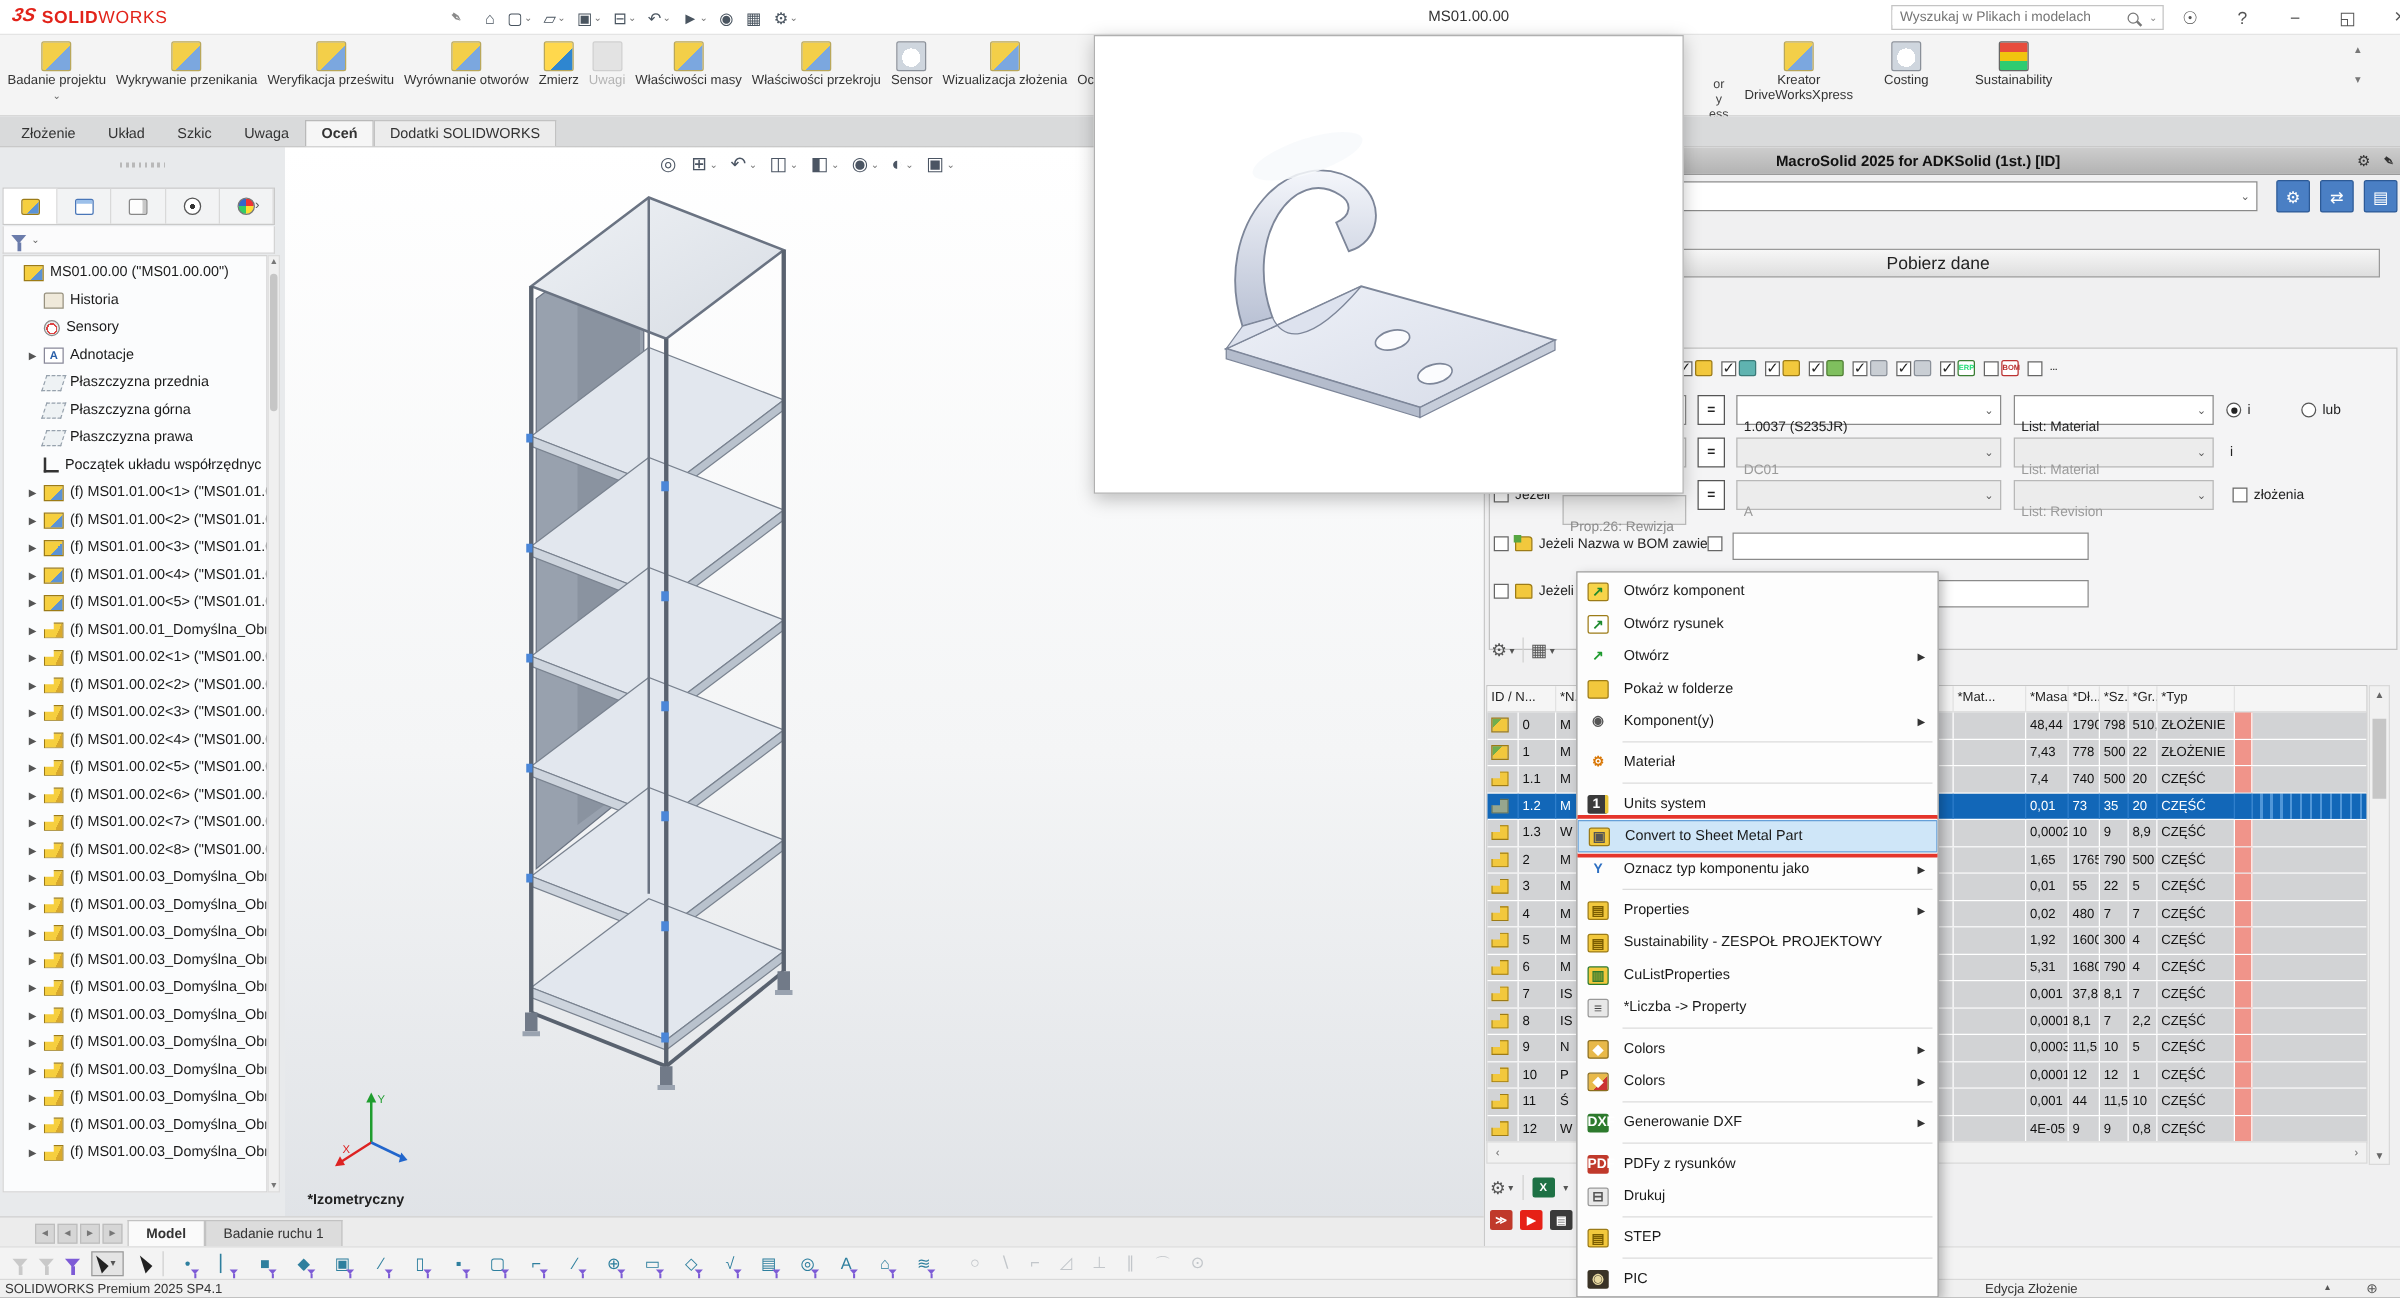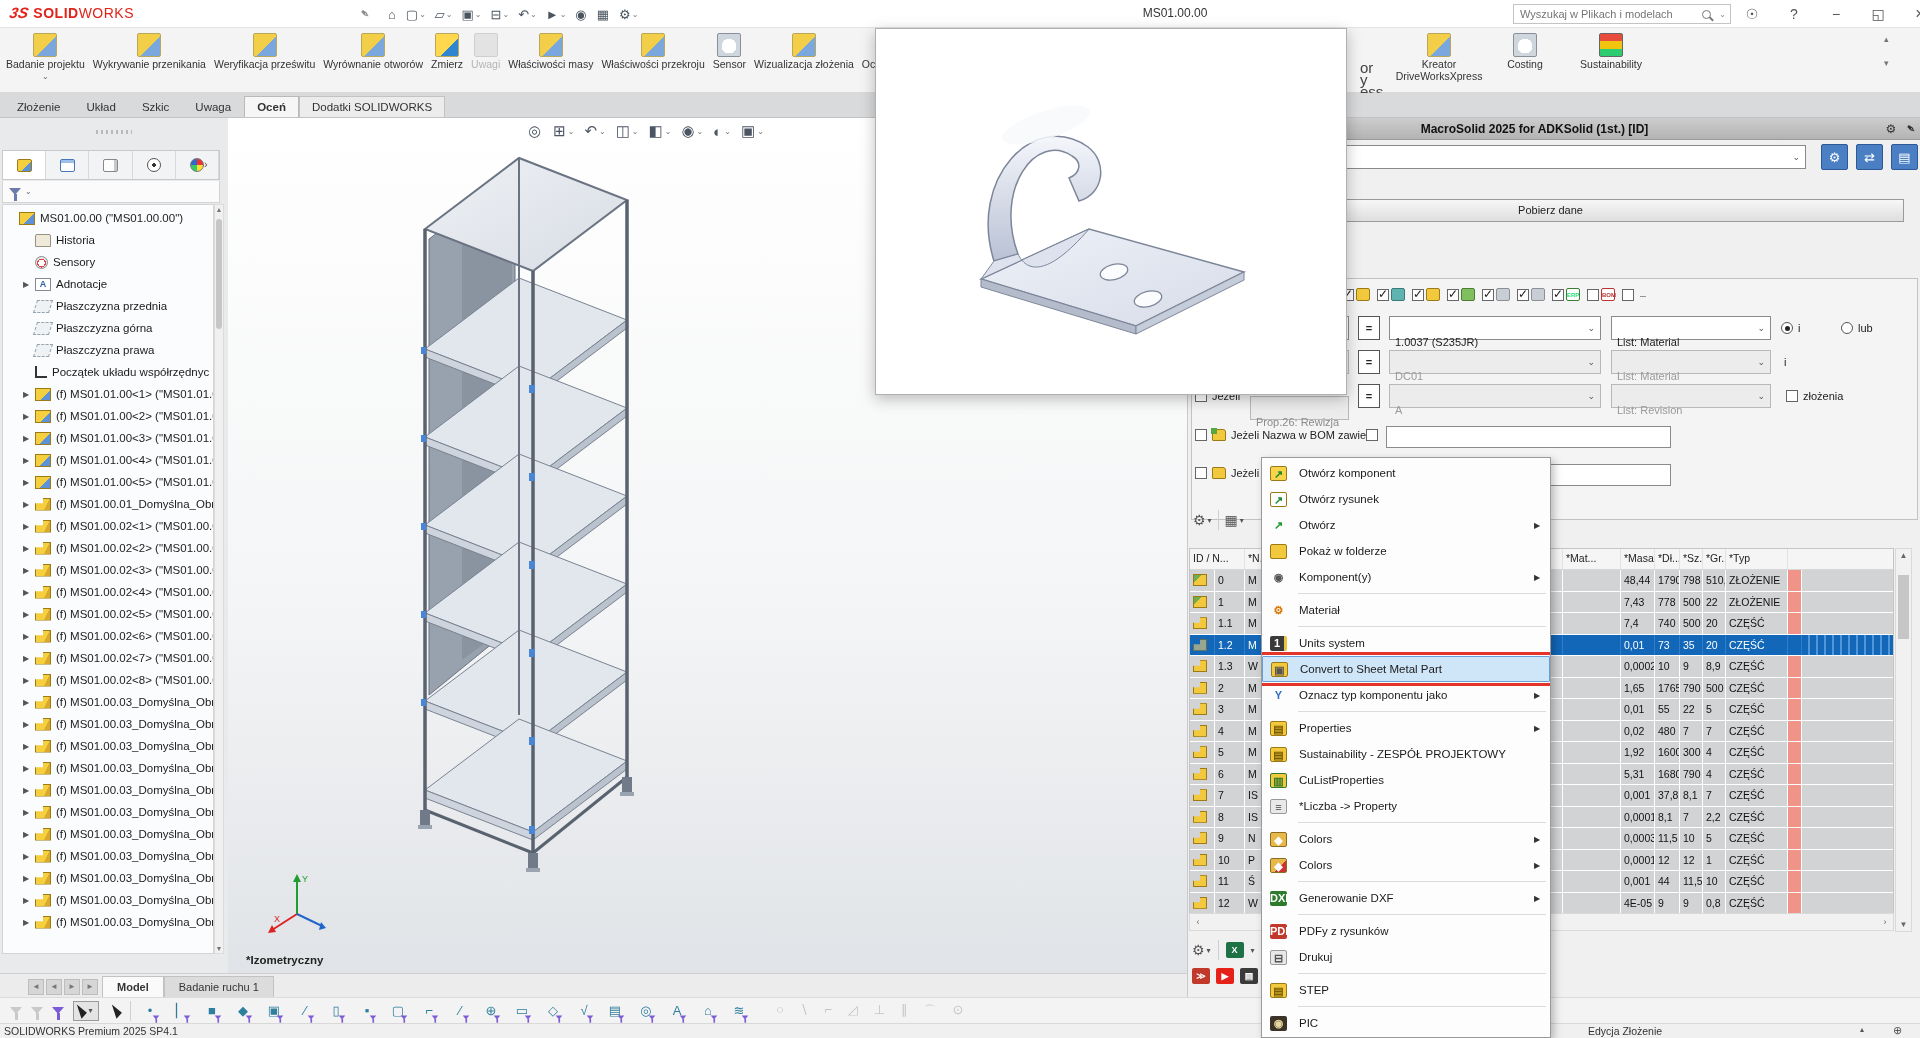--- a/index.html
+++ b/index.html
@@ -35,21 +35,21 @@
   .rbtn { display:flex; flex-direction:column; align-items:center; padding:3px 4px 0 4px; text-align:center; color:#333; font-size:10.5px; line-height:11.5px; }
   .rbtn .ric { width:24px; height:24px; margin-bottom:2px; border-radius:2px; background:linear-gradient(135deg,#f3cf49 0 55%,#7ba7df 55% 100%); border:1px solid #b9a75a; }
   .rbtn.dis { color:#b4b4b4; }
   .rbtn.dis .ric { background:#e3e3e3; border-color:#cfcfcf; }
   .rbtn .rarr { font-size:8px; color:#666; }
   .rbtn.rsep { width:1px; padding:0; margin:4px 5px; height:52px; background:#d5d5d5; }
   .ri-rainbow { background:linear-gradient(135deg,#e33 0 25%,#fd3 25% 50%,#3c6 50% 75%,#36c 75% 100%) !important; border-color:#999 !important; }
   .ri-gauge { background:radial-gradient(circle at 50% 55%, #fff 0 45%, #cfd6de 45% 100%) !important; border-color:#8a9099 !important; }
   .ri-perf { background:linear-gradient(180deg,#e74c3c 0 33%,#f1c40f 33% 66%,#2ecc71 66% 100%) !important; border-color:#666 !important; }
   .ri-measure { background:linear-gradient(135deg,#ffd84d 0 60%,#2e86d0 60% 100%) !important; }
-  #rfrag { position:absolute; left:1360px; top:34px; width:30px; text-align:left; color:#444; font-size:15px; line-height:12px; }
+  #rfrag { position:absolute; left:1360px; top:34px; width:30px; text-align:center; color:#444; font-size:10px; line-height:12px; }
   #ribbonR { position:absolute; left:1396px; top:2px; display:flex; }
   #ribcollapse { position:absolute; left:1884px; top:6px; display:flex; flex-direction:column; gap:14px; color:#777; font-size:9px; }
 
   
   #tabrow { position:absolute; left:0; top:93px; width:1920px; height:25px; background:#d9dadb; border-bottom:1px solid #c3c3c3; display:flex; align-items:flex-end; padding-left:4px; }
   .ctab { padding:4px 12px 4px 12px; font-size:11.5px; color:#333; border:1px solid transparent; border-bottom:none; }
   .ctab.active { background:#f6f6f6; border-color:#b9b9b9; font-weight:bold; }
   .ctab.light { background:#ececec; border-color:#c2c2c2; }
 
   
@@ -96,21 +96,21 @@
   
   #rightpanel { position:absolute; left:1187px; top:118px; width:733px; height:879px; background:#f0f0f1; border-left:1px solid #c9c9c9; }
   #ms-header { position:absolute; left:0; top:0; width:733px; height:22px; background:linear-gradient(180deg,#cdcdcd,#b3b3b3); border-bottom:1px solid #9a9a9a; display:flex; align-items:center; }
   #ms-header .t { flex:1; text-align:center; font-weight:bold; font-size:12px; color:#111; }
   #ms-header .hic { width:20px; color:#333; font-size:12px; text-align:center; }
   .combo { background:#fff; border:1px solid #8a8a8a; height:24px; display:flex; align-items:center; padding:0 5px; font-size:11px; color:#222; }
   .combo .cv { flex:1; white-space:nowrap; overflow:hidden;margin-top:28px; }
   .combo .ca { font-size:9px; color:#555; margin-left:4px; }
   .combo.dis { background:#ececec; color:#9a9a9a; border-color:#b8b8b8; }
   .eqbox { background:#fff; border:1px solid #555; width:22px; height:24px; text-align:center; line-height:22px; font-weight:bold; }
-  #pobierz { position:absolute; left:9px; top:81px; width:707px; height:23px; background:linear-gradient(180deg,#f7f7f7,#dedede); border:1px solid #9a9a9a; text-align:center; line-height:21px; font-size:11px; color:#222; }
+  #pobierz { position:absolute; left:9px; top:81px; width:707px; height:23px; background:linear-gradient(180deg,#f7f7f7,#dedede); border:1px solid #9a9a9a; text-align:center; line-height:21px; font-size:14px; color:#222; }
   #groupbox { position:absolute; left:3px; top:160px; width:727px; height:242px; border:1px solid #c2c2c2; background:#f4f4f5; }
   #checkrow { position:absolute; left:14px; top:170px; display:flex; gap:7px; align-items:center; }
   .cb { width:12px; height:12px; border:1px solid #666; background:#fff; display:inline-block; position:relative; flex:none; }
   .cb.checked::after { content:"✓"; position:absolute; left:0px; top:-3px; font-size:12px; color:#222; }
   .cpair { display:flex; gap:2px; align-items:center; font-size:7px; }
   .cpic { width:14px; height:13px; border-radius:2px; text-align:center; line-height:13px; font-weight:bold; color:#333; }
   .ci-gold { background:#f2c83d; border:1px solid #9c7b17; }
   .ci-green { background:#7fbf5e; border:1px solid #4e7d33; }
   .ci-teal { background:#5fb3b0; border:1px solid #3a7a78; }
   .ci-gray { background:#c9ced4; border:1px solid #8a9099; }

